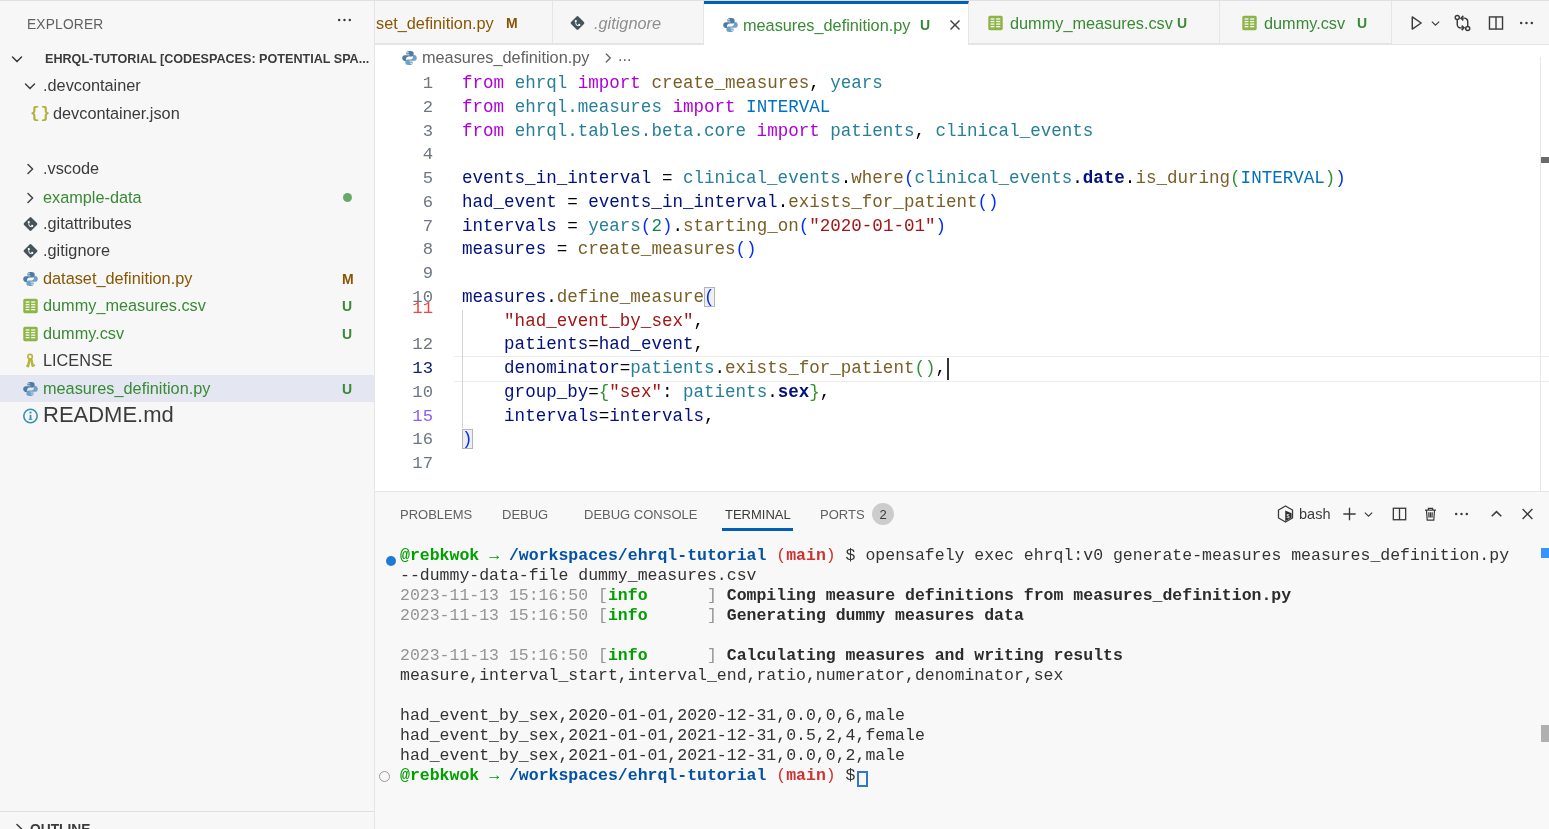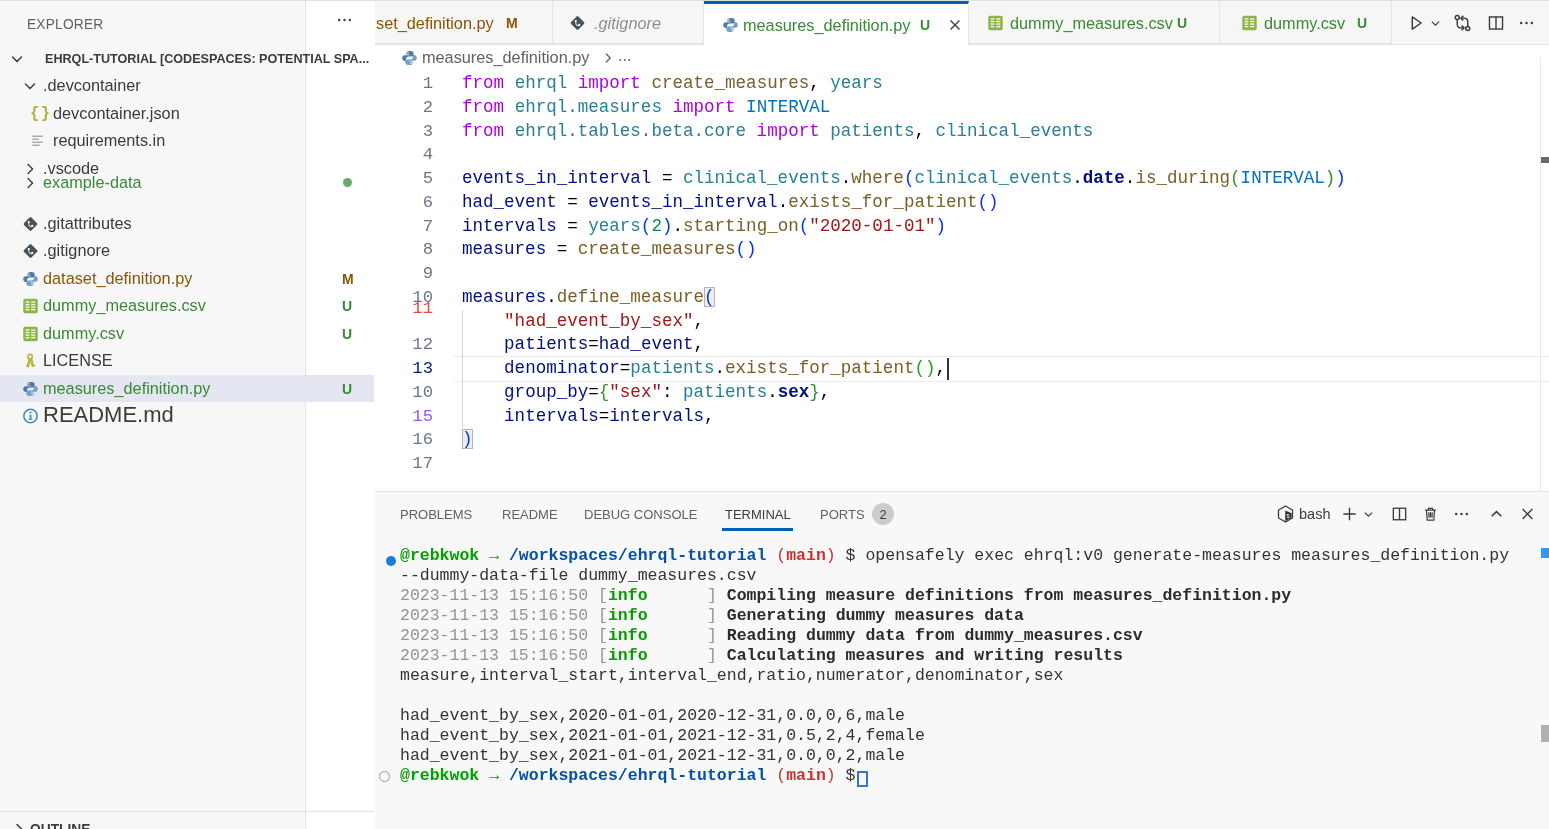--- a/index.html
+++ b/index.html
@@ -9,21 +9,21 @@
 .cl { position:absolute; left:462px; height:23.75px; line-height:23.75px;
   font-family:"Liberation Mono",monospace; font-size:17.55px; white-space:pre; }
 .tl { position:absolute; left:400px; height:20px; line-height:20px;
   font-family:"Liberation Mono",monospace; font-size:16.5px; white-space:pre; }
 </style></head>
 <body>
 <div id="app">
 
 <div style="position:absolute;left:0;top:0;width:1549px;height:1px;background:#e0e0e0"></div>
 
-<div style="position:absolute;left:0;top:1px;width:306px;height:828px;background:#f7f7f7;border-right:1px solid #e5e5e5">
+<div style="position:absolute;left:0;top:1px;width:375px;height:828px;background:#f7f7f7;border-right:1px solid #e5e5e5">
   <span style="position:absolute;left:27px;top:23px;transform:translateY(-50%);font-size:13.75px;color:#616161;letter-spacing:0.2px">EXPLORER</span>
   <span style="position:absolute;left:336px;top:21px;transform:translateY(-50%)"><svg width="17" height="17" viewBox="0 0 16 16">
           <g fill="#3b3b3b">
             <circle cx="3" cy="8" r="1.15"></circle>
             <circle cx="8" cy="8" r="1.15"></circle>
             <circle cx="13" cy="8" r="1.15"></circle>
           </g>
         </svg></span>
 
   <div style="position:absolute;left:0;top:43.75px;width:374px;height:27.5px">
@@ -41,42 +41,29 @@
           </svg>
         </span>
         <span style="position:absolute;left:43px;top:50%;transform:translateY(-52%);font-size:16.3px;color:#3b3b3b;white-space:nowrap">.devcontainer</span>
       </div>
 <div style="position:absolute;left:0;top:98.75px;width:374px;height:27.5px;">
         <span style="position:absolute;left:30px;top:50%;transform:translateY(-50%);display:flex;align-items:center">
           <span style="font-family:'Liberation Mono',monospace;font-weight:700;color:#b0b139;font-size:16px;letter-spacing:1px">{}</span>
         </span>
         <span style="position:absolute;left:53px;top:50%;transform:translateY(-52%);font-size:16.3px;color:#3b3b3b;white-space:nowrap">devcontainer.json</span>
       </div>
-<div style="position:absolute;left:0;top:126.25px;width:374px;height:27.5px;">
-        <span style="position:absolute;left:30px;top:50%;transform:translateY(-50%);display:flex;align-items:center">
-          <svg width="16" height="16" viewBox="0 0 16 16">
-            <g fill="#9aa1a9">
-              <rect x="2.2" y="2.6" width="10.6" height="1.3"></rect>
-              <rect x="2.2" y="5.6" width="6.6" height="1.3"></rect>
-              <rect x="2.2" y="8.6" width="10.6" height="1.3"></rect>
-              <rect x="2.2" y="11.6" width="7.6" height="1.3"></rect>
-            </g>
-          </svg>
-        </span>
-        <span style="position:absolute;left:53px;top:50%;transform:translateY(-52%);font-size:16.3px;color:#3b3b3b;white-space:nowrap">requirements.in</span>
-      </div>
 <div style="position:absolute;left:0;top:153.75px;width:374px;height:27.5px;">
         <span style="position:absolute;left:22px;top:50%;transform:translateY(-50%);display:flex;align-items:center">
           <svg width="16" height="16" viewBox="0 0 16 16">
             <path d="M6 3.5 L10.6 8 L6 12.5" stroke="#424242" stroke-width="1.5" fill="none" stroke-linecap="round" stroke-linejoin="round"></path>
           </svg>
         </span>
         <span style="position:absolute;left:43px;top:50%;transform:translateY(-52%);font-size:16.3px;color:#3b3b3b;white-space:nowrap">.vscode</span>
       </div>
-<div style="position:absolute;left:0;top:168px;width:374px;height:27.5px;">
+<div style="position:absolute;left:0;top:183px;width:374px;height:27.5px;">
         <span style="position:absolute;left:22px;top:50%;transform:translateY(-50%);display:flex;align-items:center">
           <svg width="16" height="16" viewBox="0 0 16 16">
             <path d="M6 3.5 L10.6 8 L6 12.5" stroke="#424242" stroke-width="1.5" fill="none" stroke-linecap="round" stroke-linejoin="round"></path>
           </svg>
         </span>
         <span style="position:absolute;left:43px;top:50%;transform:translateY(-52%);font-size:16.3px;color:#388a34;white-space:nowrap">example-data</span>
         <span style="position:absolute;left:343px;top:50%;margin-top:-4.5px;width:9px;height:9px;border-radius:50%;background:#69a869"></span>
       </div>
 <div style="position:absolute;left:0;top:208.75px;width:374px;height:27.5px;">
         <span style="position:absolute;left:22px;top:50%;transform:translateY(-50%);display:flex;align-items:center">
@@ -379,21 +366,21 @@
 <div class="cl" style="top:428.25px"><span style="color:#0431fa;background:rgba(180,180,180,0.22);box-shadow:0 0 0 1px #b4b4b4 inset">)</span></div>
 <div class="ln" style="top:452.0px;color:#6e7681">17</div>
 
 <div style="position:absolute;left:946.8px;top:358.0px;width:2px;height:21.75px;background:#333"></div>
 
 <div style="position:absolute;left:1540px;top:57px;width:1px;height:434px;background:#e8e8e8"></div>
 <div style="position:absolute;left:1541px;top:157px;width:8px;height:6px;background:#6b6b6b"></div>
 
 <div style="position:absolute;left:375px;top:491px;width:1174px;height:338px;background:#f8f8f8;border-top:1px solid #e5e5e5"></div>
 <span style="position:absolute;left:400px;top:514px;transform:translateY(-50%);font-size:13px;color:#616161;white-space:nowrap">PROBLEMS</span>
-    <span style="position:absolute;left:502px;top:514px;transform:translateY(-50%);font-size:13px;color:#616161;white-space:nowrap">README</span>
+    <span style="position:absolute;left:502px;top:514px;transform:translateY(-50%);font-size:13px;color:#616161;white-space:nowrap">DEBUG</span>
     <span style="position:absolute;left:584px;top:514px;transform:translateY(-50%);font-size:13px;color:#616161;white-space:nowrap">DEBUG CONSOLE</span>
     <span style="position:absolute;left:725px;top:514px;transform:translateY(-50%);font-size:13px;color:#3b3b3b;white-space:nowrap">TERMINAL</span>
     <span style="position:absolute;left:820px;top:514px;transform:translateY(-50%);font-size:13px;color:#616161;white-space:nowrap">PORTS</span>
     <span style="position:absolute;left:872px;top:514px;transform:translateY(-50%);width:22px;height:22px;border-radius:50%;background:#cccccc;color:#3b3b3b;font-size:13px;display:flex;align-items:center;justify-content:center">2</span>
     <div style="position:absolute;left:722px;top:528px;width:71px;height:2.5px;background:#005fb8"></div>
 <span style="position:absolute;left:1276px;top:514px;transform:translateY(-50%);display:flex;align-items:center">
       <svg width="19" height="19" viewBox="0 0 16 16">
         <path d="M8 1.3 L13.9 4.65 V11.35 L8 14.7 L2.1 11.35 V4.65 Z" fill="none" stroke="#3b3b3b" stroke-width="1.1"></path>
         <path d="M7.8 5.1 L13.1 7.4 V11.2 L7.8 14.1 Z" fill="#2f2f2f"></path>
         <text x="8.9" y="11.2" font-size="4.6" fill="#fff" font-family="Liberation Sans">$</text>
@@ -455,21 +442,20 @@
         </g>
       </svg>
     </span>
 
 <div style="position:absolute;left:385.5px;top:555.5px;width:10px;height:10px;border-radius:50%;background:#1f7ad4"></div>
 <div style="position:absolute;left:378.5px;top:770.5px;width:11.5px;height:11.5px;border-radius:50%;border:1.7px solid #9a9a9a"></div>
 <div class="tl" style="top:546px"><span style="color:#00a000;font-weight:700">@rebkwok</span><span style="color:#333"> </span><span style="color:#00a000;display:inline-block;width:9.9px">→</span><span style="color:#333"> </span><span style="color:#0451a5;font-weight:700">/workspaces/ehrql-tutorial</span><span style="color:#333"> </span><span style="color:#cd3131;">(</span><span style="color:#cd3131;font-weight:700">main</span><span style="color:#cd3131;">)</span><span style="color:#333"> $ </span><span style="color:#333">opensafely exec ehrql:v0 generate-measures measures_definition.py</span></div>
 <div class="tl" style="top:566px"><span style="color:#333">--dummy-data-file dummy_measures.csv</span></div>
 <div class="tl" style="top:586px"><span style="color:#949494">2023-11-13 15:16:50 [</span><span style="color:#00a000;font-weight:700">info</span><span style="color:#949494">      ] </span><span style="color:#2b2b2b;font-weight:700">Compiling measure definitions from measures_definition.py</span></div>
 <div class="tl" style="top:606px"><span style="color:#949494">2023-11-13 15:16:50 [</span><span style="color:#00a000;font-weight:700">info</span><span style="color:#949494">      ] </span><span style="color:#2b2b2b;font-weight:700">Generating dummy measures data</span></div>
-<div class="tl" style="top:626px"><span style="color:#949494">2023-11-13 15:16:50 [</span><span style="color:#00a000;font-weight:700">info</span><span style="color:#949494">      ] </span><span style="color:#2b2b2b;font-weight:700">Reading dummy data from dummy_measures.csv</span></div>
 <div class="tl" style="top:646px"><span style="color:#949494">2023-11-13 15:16:50 [</span><span style="color:#00a000;font-weight:700">info</span><span style="color:#949494">      ] </span><span style="color:#2b2b2b;font-weight:700">Calculating measures and writing results</span></div>
 <div class="tl" style="top:666px"><span style="color:#333">measure,interval_start,interval_end,ratio,numerator,denominator,sex</span></div>
 <div class="tl" style="top:706px"><span style="color:#333">had_event_by_sex,2020-01-01,2020-12-31,0.0,0,6,male</span></div>
 <div class="tl" style="top:726px"><span style="color:#333">had_event_by_sex,2021-01-01,2021-12-31,0.5,2,4,female</span></div>
 <div class="tl" style="top:746px"><span style="color:#333">had_event_by_sex,2021-01-01,2021-12-31,0.0,0,2,male</span></div>
 <div class="tl" style="top:766px"><span style="color:#00a000;font-weight:700">@rebkwok</span><span style="color:#333"> </span><span style="color:#00a000;display:inline-block;width:9.9px">→</span><span style="color:#333"> </span><span style="color:#0451a5;font-weight:700">/workspaces/ehrql-tutorial</span><span style="color:#333"> </span><span style="color:#cd3131;">(</span><span style="color:#cd3131;font-weight:700">main</span><span style="color:#cd3131;">)</span><span style="color:#333"> $ </span></div>
 
 <div style="position:absolute;left:857px;top:770.5px;width:10.5px;height:16px;border:2px solid #3178c6"></div>
 
 <div style="position:absolute;left:1541px;top:548px;width:8px;height:10px;background:#3794ff"></div>

